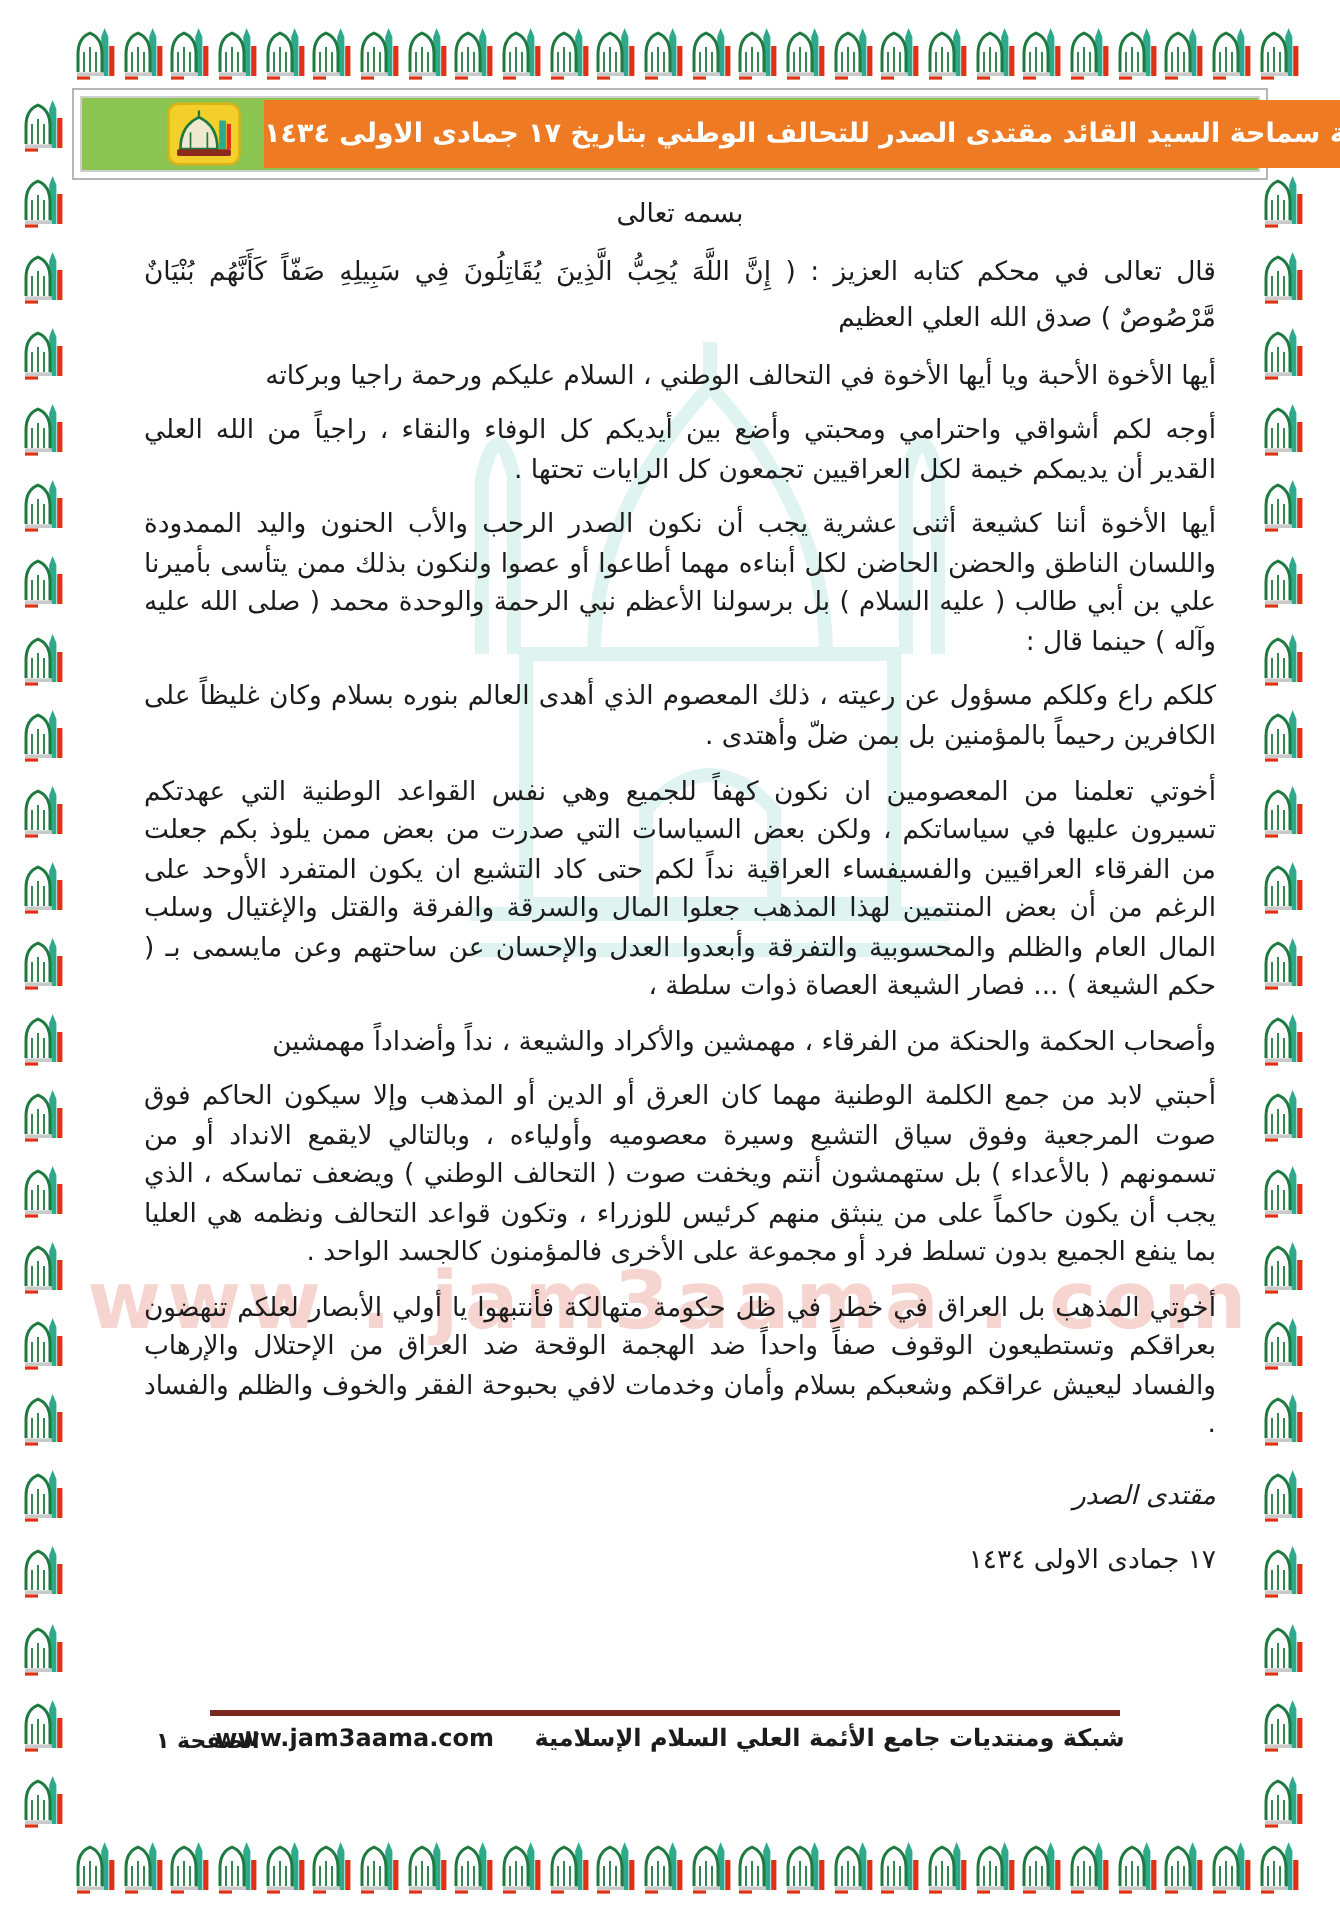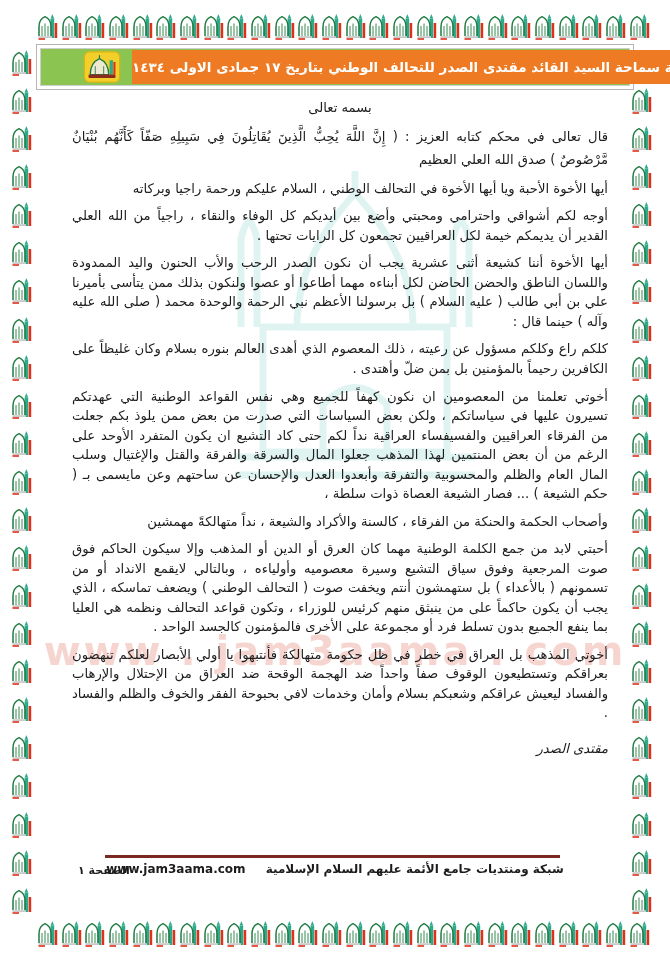--- a/index.html
+++ b/index.html
@@ -1399,26 +1399,27 @@
   <div class="wm-url">www . jam3aama . com</div>
 
   <div class="content">
     <p class="basmala">بسمه تعالى</p>
     <p class="verse">قال تعالى  في محكم كتابه العزيز : ( إِنَّ اللَّهَ يُحِبُّ الَّذِينَ يُقَاتِلُونَ فِي سَبِيلِهِ صَفّاً كَأَنَّهُم بُنْيَانٌ مَّرْصُوصٌ ) صدق الله العلي العظيم</p>
     <p>أيها الأخوة الأحبة ويا أيها الأخوة في التحالف الوطني ، السلام عليكم ورحمة راجيا وبركاته</p>
     <p>أوجه لكم أشواقي واحترامي ومحبتي وأضع بين أيديكم كل الوفاء والنقاء ، راجياً من الله العلي القدير أن يديمكم خيمة لكل العراقيين تجمعون كل الرايات تحتها .</p>
     <p>أيها الأخوة أننا كشيعة أثنى عشرية يجب أن نكون الصدر الرحب والأب الحنون واليد الممدودة واللسان الناطق والحضن الحاضن لكل أبناءه مهما أطاعوا أو عصوا ولنكون بذلك ممن يتأسى بأميرنا علي بن أبي طالب ( عليه السلام ) بل برسولنا الأعظم نبي الرحمة والوحدة محمد ( صلى الله عليه وآله ) حينما قال :</p>
     <p>كلكم راع وكلكم مسؤول عن رعيته ، ذلك المعصوم الذي أهدى العالم بنوره بسلام وكان غليظاً على الكافرين رحيماً بالمؤمنين بل بمن ضلّ وأهتدى .</p>
     <p>أخوتي تعلمنا من المعصومين ان نكون كهفاً للجميع وهي نفس القواعد الوطنية التي عهدتكم تسيرون عليها في سياساتكم ، ولكن بعض السياسات التي صدرت من بعض ممن يلوذ بكم جعلت من الفرقاء العراقيين والفسيفساء العراقية نداً لكم حتى كاد التشيع ان يكون المتفرد الأوحد على الرغم من أن بعض المنتمين لهذا المذهب جعلوا المال والسرقة والفرقة والقتل والإغتيال وسلب المال العام والظلم والمحسوبية والتفرقة وأبعدوا العدل والإحسان عن ساحتهم وعن مايسمى بـ ( حكم الشيعة ) ... فصار الشيعة العصاة ذوات سلطة ،</p>
-    <p>وأصحاب الحكمة والحنكة من الفرقاء ، كالسنة والأكراد والشيعة ، نداً متهالكةً مهمشين</p>
+    <p>وأصحاب الحكمة والحنكة من الفرقاء ، مهمشين والأكراد والشيعة ، نداً وأضداداً مهمشين</p>
     <p>أحبتي لابد من جمع الكلمة الوطنية مهما كان العرق أو الدين أو المذهب وإلا سيكون الحاكم فوق صوت المرجعية وفوق سياق التشيع وسيرة معصوميه وأولياءه ، وبالتالي لايقمع الانداد أو من تسمونهم ( بالأعداء ) بل ستهمشون أنتم ويخفت صوت ( التحالف الوطني ) ويضعف تماسكه ، الذي يجب أن يكون حاكماً على من ينبثق منهم كرئيس للوزراء ، وتكون قواعد التحالف ونظمه هي العليا بما ينفع الجميع بدون تسلط فرد أو مجموعة على الأخرى فالمؤمنون كالجسد الواحد .</p>
     <p>أخوتي المذهب بل العراق في خطر في ظل حكومة متهالكة فأنتبهوا يا أولي الأبصار لعلكم تنهضون بعراقكم وتستطيعون الوقوف صفاً واحداً ضد الهجمة الوقحة ضد العراق من الإحتلال والإرهاب والفساد ليعيش عراقكم وشعبكم بسلام وأمان وخدمات لافي بحبوحة الفقر والخوف والظلم والفساد .</p>
     <p class="signature">مقتدى الصدر</p>
+    <p class="sig-date">١٧ جمادى الاولى ١٤٣٤</p>
   </div>
 
   <div class="footer-rule"></div>
   <div class="footer-line">
-    <span>شبكة ومنتديات جامع الأئمة عليهم السلام الإسلامية</span>
+    <span>شبكة ومنتديات جامع الأئمة العلي السلام الإسلامية</span>
     <span class="url">www.jam3aama.com</span>
   </div>
   <div class="page-num">الصفحة ١</div>
 
 </div>
 
 </body></html>

